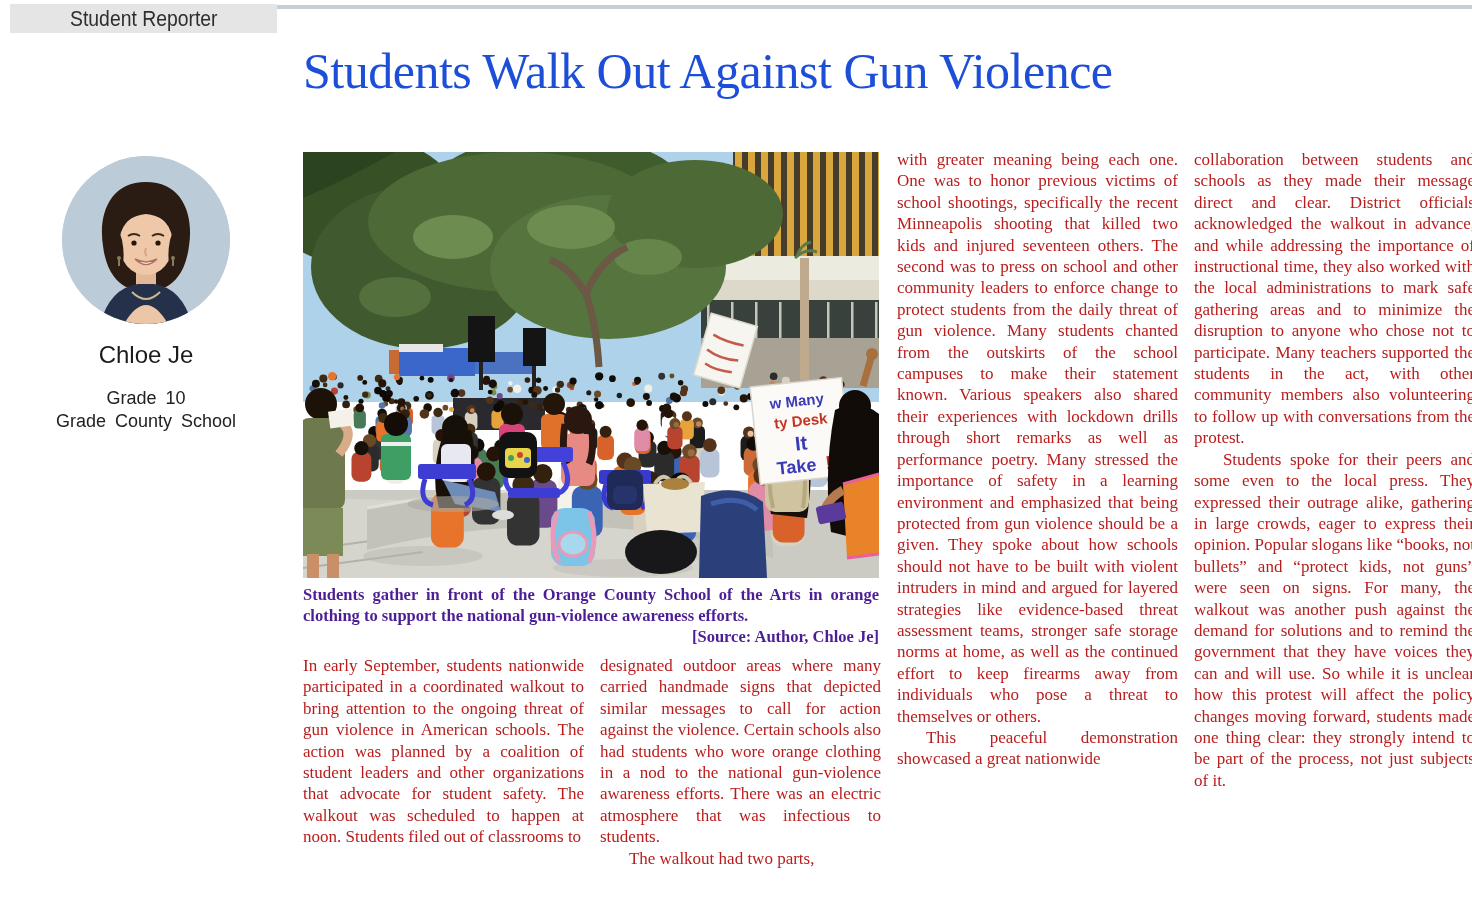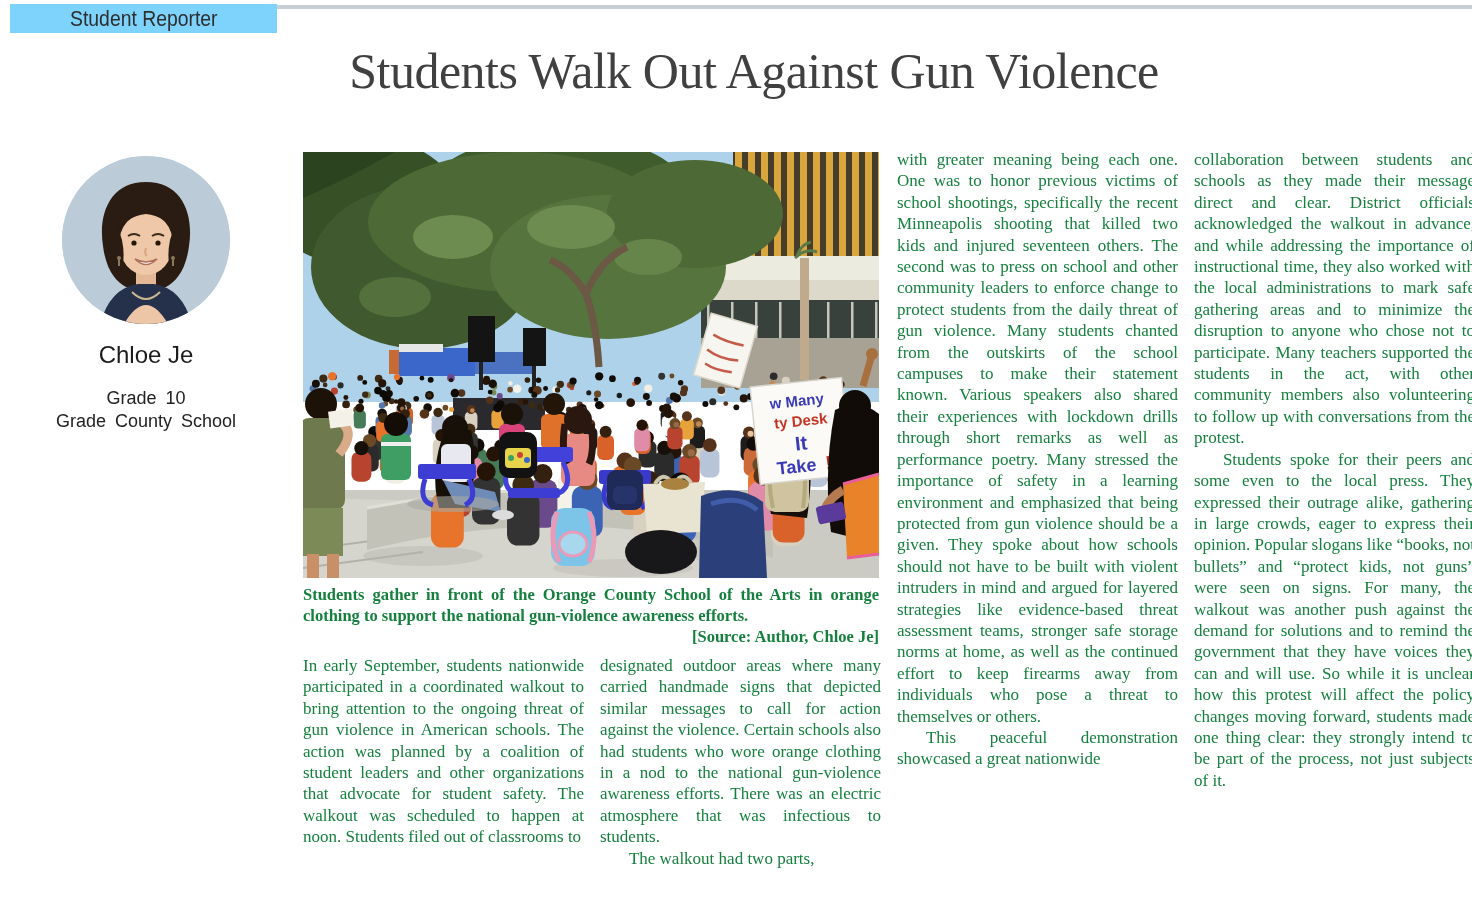--- a/index.html
+++ b/index.html
@@ -1,41 +1,41 @@
 <!DOCTYPE html>
 <html lang="en"><head>
 <meta charset="utf-8">
 <style>
   html,body{margin:0;padding:0;background:#ffffff;}
   body{width:1472px;height:898px;overflow:hidden;font-family:"Liberation Serif",serif;}
   .page{position:relative;width:1472px;height:898px;background:#fff;}
 
-  .kicker{position:absolute;left:10px;top:4px;width:267px;height:29px;background:#7dd3fc;
+  .kicker{position:absolute;left:10px;top:4px;width:267px;height:29px;background:#e5e5e5;
     display:flex;align-items:center;justify-content:center;}
   .kicker span{font-family:"Liberation Sans",sans-serif;font-size:22px;color:#2e2e2e;
     transform:scaleX(.88);transform-origin:center;white-space:nowrap;}
   .top-rule{position:absolute;left:277px;top:5px;width:1195px;height:4px;background:#c6cfd5;}
 
-  .title{position:absolute;left:303px;top:42px;width:902px;text-align:center;
-    font-size:50px;color:#404040;white-space:nowrap;letter-spacing:-.5px;}
+  .title{position:absolute;left:303px;top:42px;width:902px;text-align:left;
+    font-size:50px;color:#1d4ed8;white-space:nowrap;letter-spacing:-.5px;}
 
   .author{position:absolute;left:24px;top:156px;width:244px;text-align:center;
     font-family:"Liberation Sans",sans-serif;color:#1c1c1c;}
   .avatar{width:168px;height:168px;border-radius:50%;margin:0 auto;overflow:hidden;background:#bccbd8;}
   .author-name{margin-top:17px;font-size:24px;}
   .author-meta{margin-top:18px;font-size:18px;line-height:23px;word-spacing:4px;color:#222;}
 
   .photo{position:absolute;left:303px;top:152px;width:576px;height:426px;overflow:hidden;}
   .photo svg{display:block;width:576px;height:426px;}
 
   .caption{position:absolute;left:303px;top:585px;width:576px;font-weight:bold;
-    font-size:16.5px;line-height:20.5px;color:#15803d;text-align:justify;}
+    font-size:16.5px;line-height:20.5px;color:#4c1d95;text-align:justify;}
   .caption .source{display:block;text-align:right;margin-top:1px;}
 
-  .body-col{position:absolute;width:281px;font-size:17px;line-height:21.4px;color:#15803d;
+  .body-col{position:absolute;width:281px;font-size:17px;line-height:21.4px;color:#b91c1c;
     text-align:justify;overflow:hidden;hyphens:auto;-webkit-hyphens:auto;}
   #col1{left:303px;top:655px;height:243px;}
   #col2{left:600px;top:655px;height:243px;}
   #col3{left:897px;top:149px;height:749px;}
   #col4{left:1194px;top:149px;height:749px;}
   .body-col p{margin:0;}
   .body-col p.indent{text-indent:1.7em;}
 
   .sign-text{font-family:"Liberation Sans",sans-serif;font-weight:bold;}
 </style>

